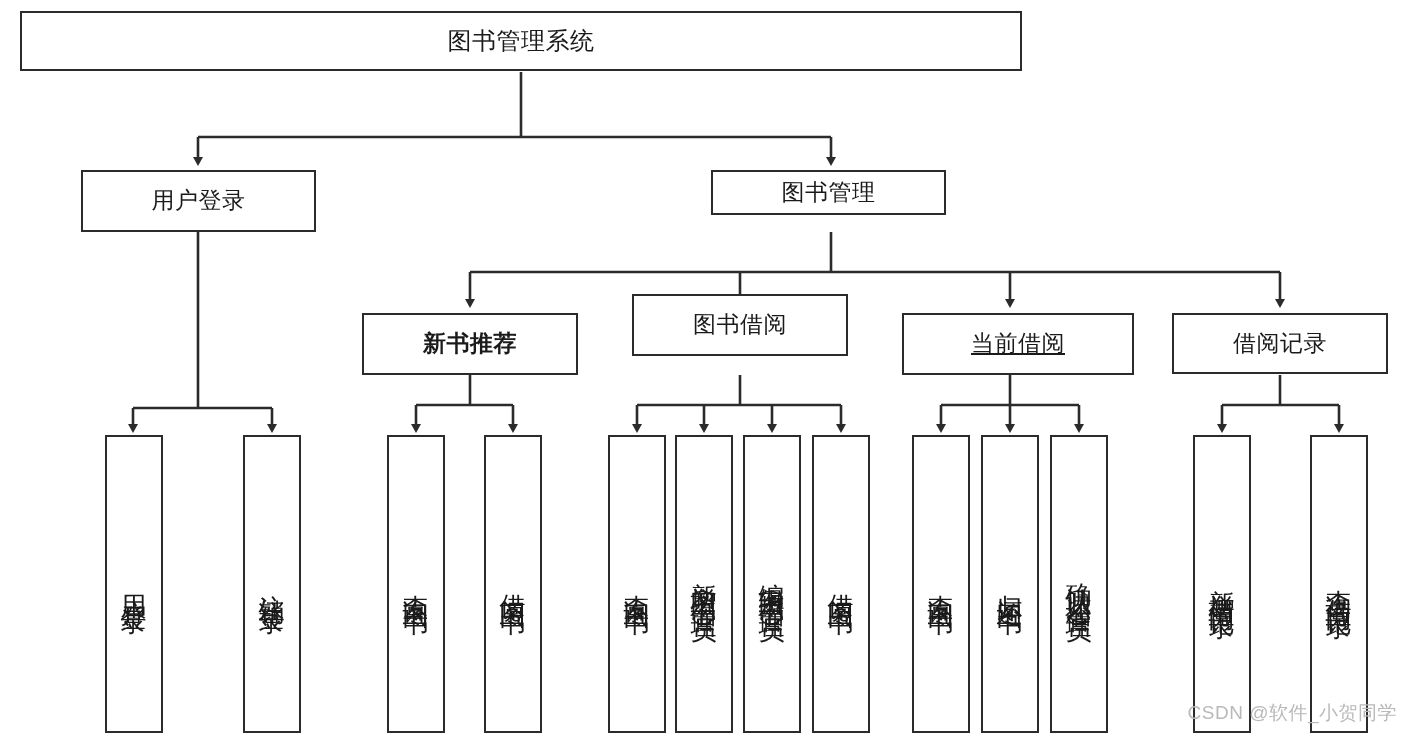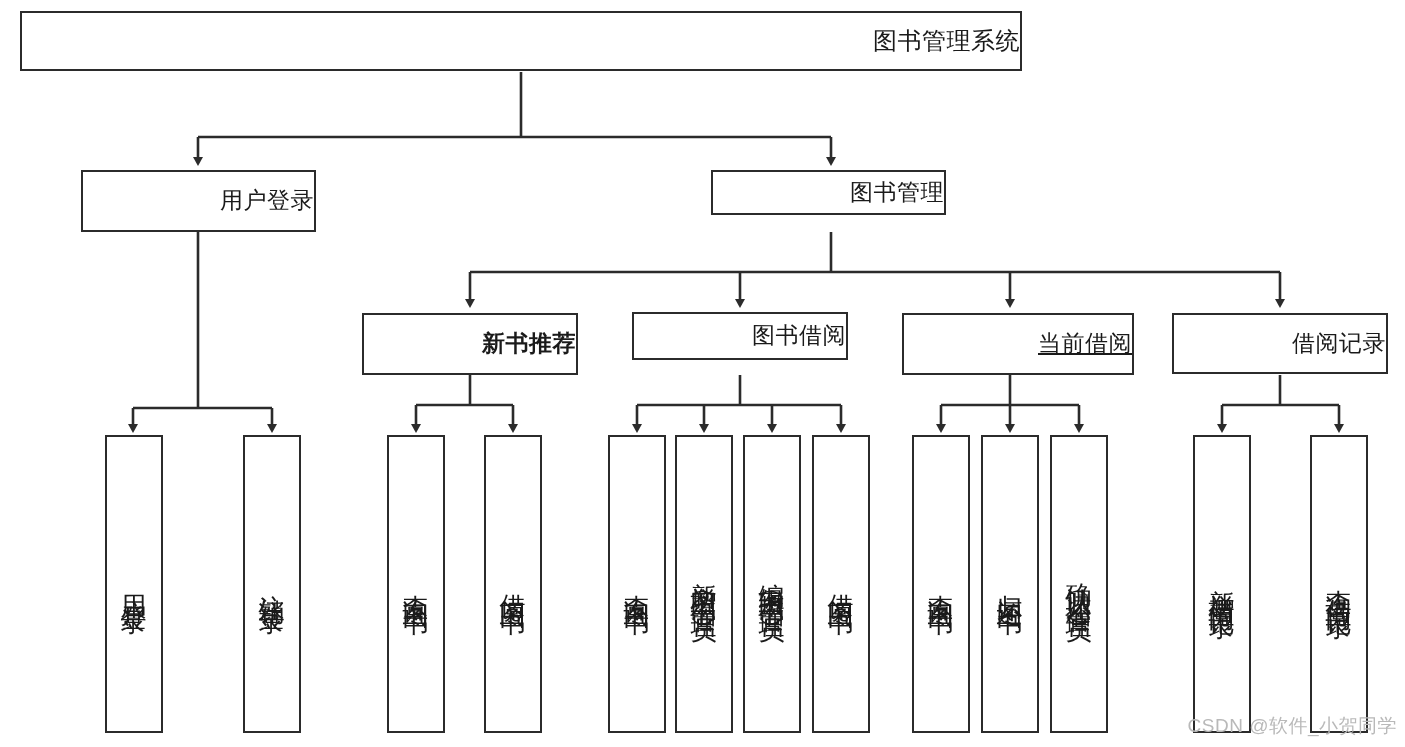--- a/index.html
+++ b/index.html
@@ -25,21 +25,21 @@
     height: 747px;
     pointer-events: none;
   }
   .node {
     position: absolute;
     box-sizing: border-box;
     border: 2px solid #2b2b2b;
     background: #ffffff;
     display: flex;
     align-items: center;
-    justify-content: flex-end;
+    justify-content: center;
     color: #1a1a1a;
   }
   .node-label {
     color: #1a1a1a;
     line-height: 1.02;
     white-space: nowrap;
   }
   
   .node.h .node-label {
     font-size: 23px;
@@ -61,21 +61,21 @@
     line-height: 1;
     letter-spacing: 5px;
     white-space: nowrap;
   }
   .node.v.mid .node-label {
     margin-top: 78px;
   }
   .watermark {
     position: absolute;
     right: 8px;
-    bottom: 8px;
+    bottom: 21px;
     font-size: 19px;
     color: #b9b9b9;
     letter-spacing: 0.5px;
     white-space: nowrap;
     margin-left: 28px;
   }
 </style>
 </head>
 <body>
 
@@ -138,21 +138,21 @@
   <div class="node h" style="left:81px; top:170px; width:235px; height:62px;">
     <span class="node-label">用户登录</span>
   </div>
   <div class="node h" style="left:711px; top:170px; width:235px; height:45px;">
     <span class="node-label">图书管理</span>
   </div>
 
   <div class="node h" style="left:362px; top:313px; width:216px; height:62px;font-weight:bold;">
     <span class="node-label">新书推荐</span>
   </div>
-  <div class="node h" style="left:632px; top:312px; width:216px; height:48px;">
+  <div class="node h" style="left:632px; top:294px; width:216px; height:62px;">
     <span class="node-label">图书借阅</span>
   </div>
   <div class="node h" style="left:902px; top:313px; width:232px; height:62px;text-decoration:underline;">
     <span class="node-label">当前借阅</span>
   </div>
   <div class="node h" style="left:1172px; top:313px; width:216px; height:61px;">
     <span class="node-label">借阅记录</span>
   </div>
 
   <div class="node v mid" style="left:105px; top:435px; width:58px; height:298px;">

